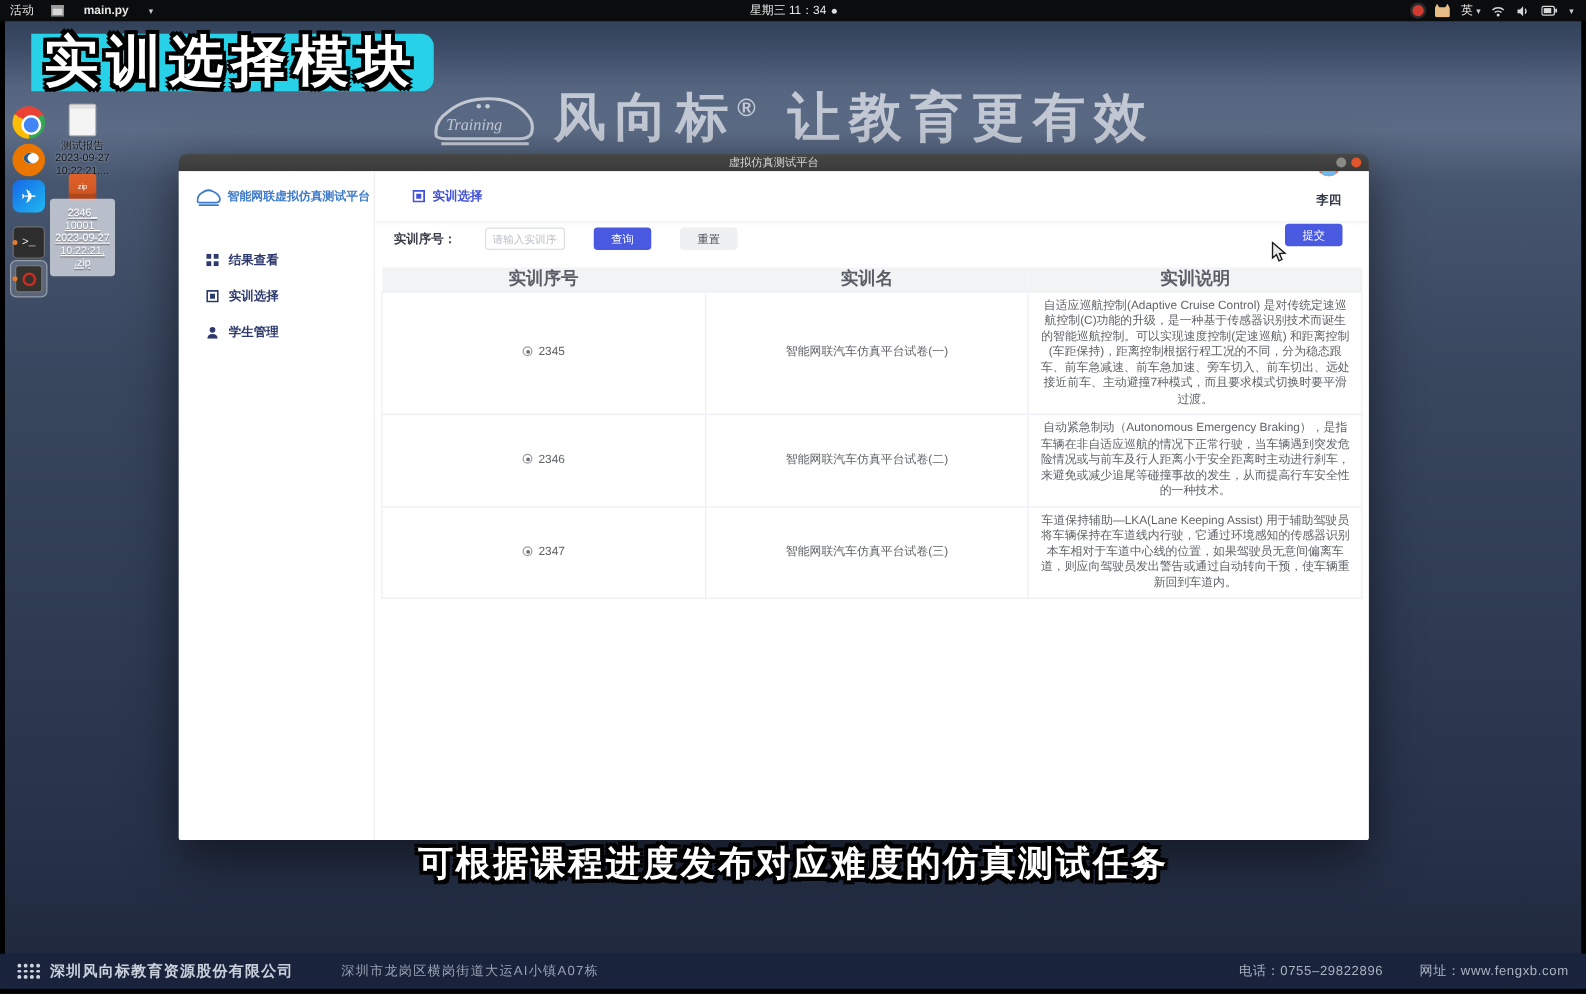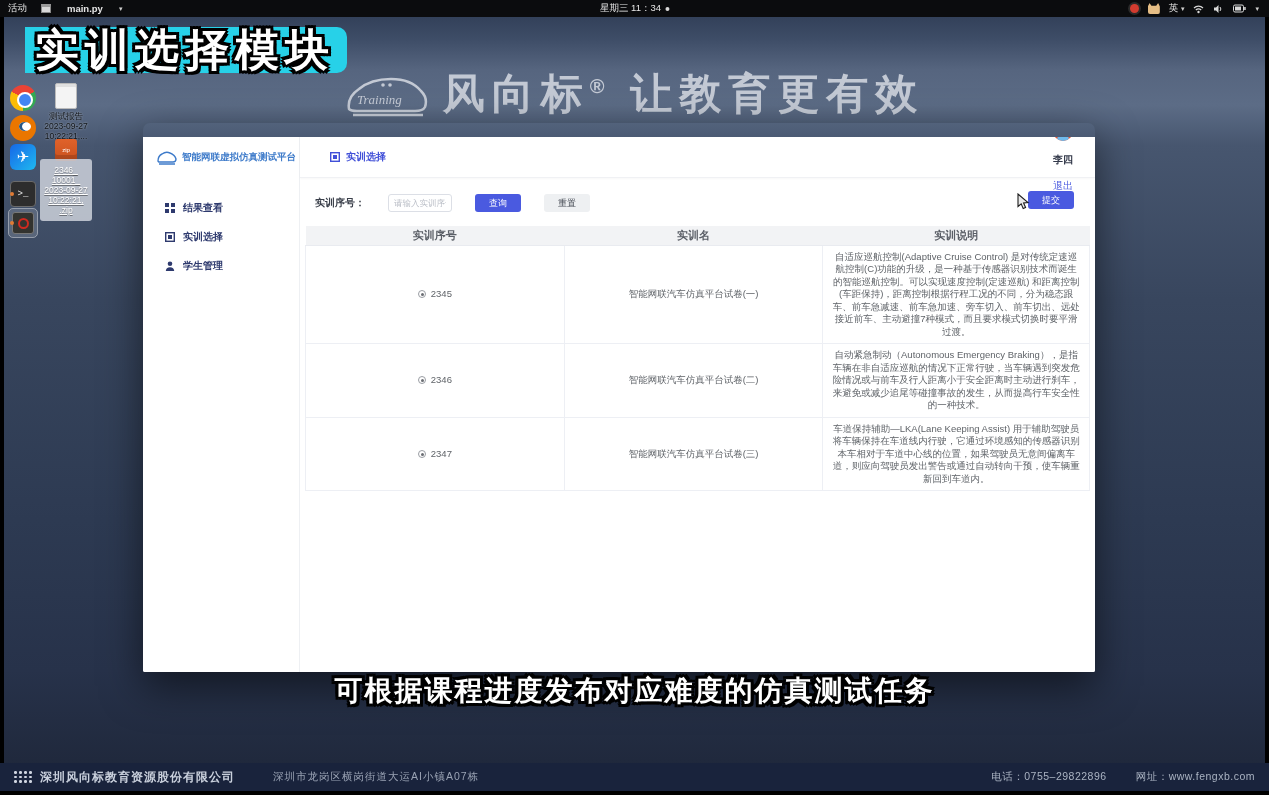--- a/index.html
+++ b/index.html
@@ -73,33 +73,33 @@
   .main-header { height:41px; border-bottom:1px solid #f0f1f4; box-shadow:0 1px 2px rgba(0,0,0,.03); display:flex; align-items:center; justify-content:space-between; padding:0 22px 0 30px; }
   .crumb { display:flex; align-items:center; gap:6px; color:#4150d8; font-size:10px; font-weight:600; }
   .user-box { display:flex; align-items:center; gap:12px;flex-direction:column; }
   .avatar { width:20px; height:20px; border-radius:50%; background:#e25739; position:relative; overflow:hidden; }
   .avatar .hair { position:absolute; left:5px; top:3px; width:10px; height:8px; border-radius:50%; background:#7a3b2e; }
   .avatar .body { position:absolute; left:4px; bottom:0; width:12px; height:7px; border-radius:6px 6px 0 0; background:#6fb9ec; }
   .user-name { font-size:10px; color:#33394a; font-weight:600; }
   .logout { font-size:10px; color:#4a5ae0; cursor:pointer; }
 
   
-  .filter-row { position:relative; margin:12px 15px 0 15px; height:26px; display:flex; align-items:center; gap:23px; }
+  .filter-row { position:relative; margin:0 15px 0 15px; height:26px; display:flex; align-items:center; gap:23px; }
   .filter-label { font-size:10px; color:#3a3f4a; font-weight:600; }
   .filter-input { width:64px; height:18px; border:1px solid #dcdfe6; border-radius:3px; font-size:8.5px; padding:0 5px; color:#666; }
   .filter-input::placeholder { color:#b9bdc6; }
   .btn { height:18px; border:none; border-radius:3px; font-size:9px; padding:0 14px; cursor:pointer; }
   .btn-primary { background:#4a5ae0; color:#fff; }
   .btn-plain { background:#eef0f2; color:#4a4f58; }
   .submit-btn { position:absolute; right:6px; top:1px; }
 
   
   .table-wrap { margin:10px 5px 0 5px; }
   table { width:100%; border-collapse:collapse; table-layout:fixed; }
-  thead th { background:#f2f3f5; font-size:11px; color:#5a5e66; font-weight:600; height:19px; border-bottom:1px solid #e9ebf0; }
+  thead th { background:#f2f3f5; font-size:14px; color:#5a5e66; font-weight:600; height:19px; border-bottom:1px solid #e9ebf0; }
   tbody td { border:1px solid #edeff4; font-size:9.5px; color:#5f6368; text-align:center; vertical-align:middle; padding:5px 8px; line-height:12.5px; }
   .id-cell { white-space:nowrap; }
   .radio { display:inline-block; width:8px; height:8px; border:1px solid #9a9da3; border-radius:50%; position:relative; vertical-align:-1px; margin-right:5px; cursor:pointer; }
   .radio::after { content:""; position:absolute; left:2px; top:2px; width:3px; height:3px; border-radius:50%; background:#6a6d73; }
   .desc-cell { text-align:center; }
 
   
   .cursor { position:absolute; left:1017px; top:193px; z-index:60; pointer-events:none; }
 
   
@@ -214,20 +214,27 @@
     <div class="zip-label">
       <div>2346_</div>
       <div>10001_</div>
       <div>2023-09-27</div>
       <div>10:22:21,</div>
       <div>.zip</div>
     </div>
   </div>
 
   <div class="win">
+    <div class="titlebar">
+      <span class="t-text">虚拟仿真测试平台</span>
+      <span class="win-ctrls">
+        <span class="ctrl gray"></span>
+        <span class="ctrl orange"></span>
+      </span>
+    </div>
     <div class="win-body">
 
       <div class="sidebar">
         <div class="side-logo">
           <svg width="20" height="15" viewBox="0 0 20 15">
             <path d="M1 11 Q1 6 5 4 Q9 1 13 3 Q18 5 19 9 Q19 12 16 12 L3 12 Q1 12 1 11 Z" fill="none" stroke="#3e7bca" stroke-width="1.4"></path>
             <line x1="2" y1="14" x2="18" y2="14" stroke="#3e7bca" stroke-width="1.4"></line>
           </svg>
           <span class="side-logo-text">智能网联虚拟仿真测试平台</span>
         </div>

